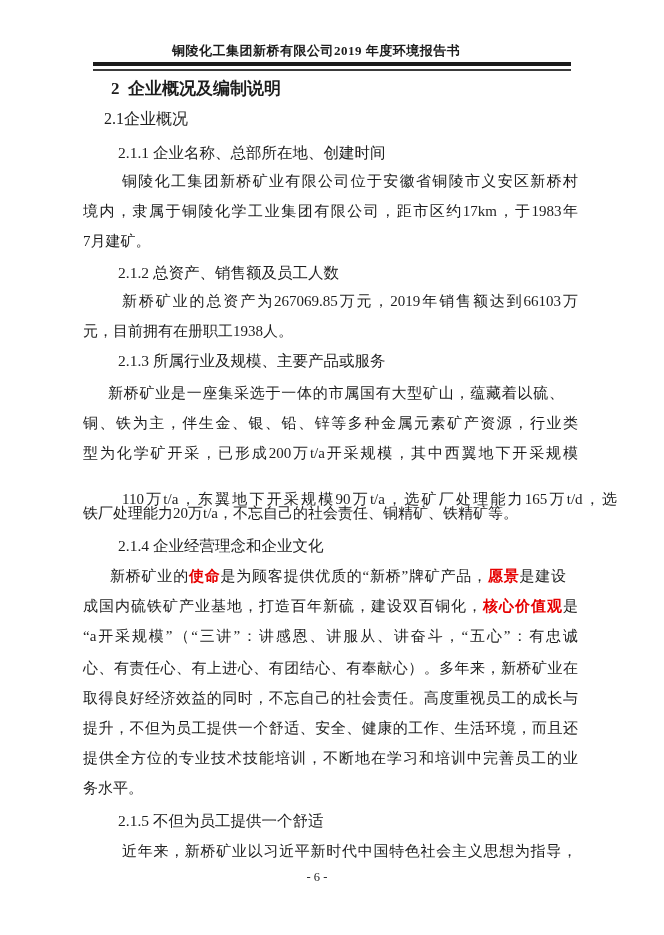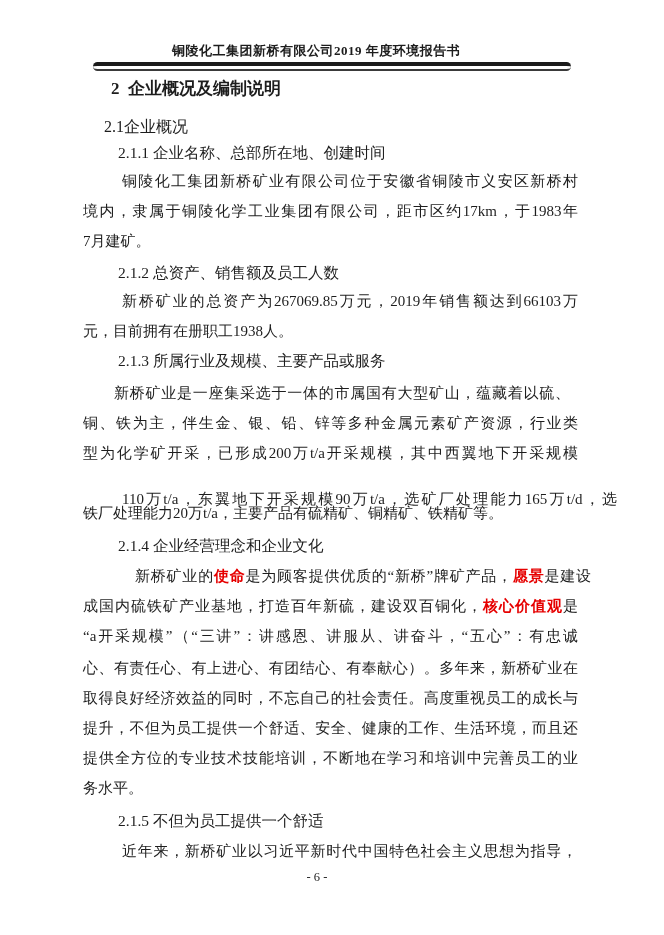--- a/index.html
+++ b/index.html
@@ -1,16 +1,16 @@
 <!DOCTYPE html>
 <html style="--red: #e60000; --ink: #1d1d1d; --paper: #ffffff;"><head>
 <meta charset="utf-8">
 <style>
   :root { --ink:#1d1d1d; --red:#e60000; --paper:#ffffff; }
-  * { margin:0; padding:0; box-sizing:border-box;border-radius:15px; }
+  * { margin:0; padding:0; box-sizing:border-box; }
   html,body { background:#fff; }
   .page {
     position:relative;
     width:664px; height:935px;
     background:var(--paper);
     overflow:hidden;
     font-family:"Liberation Serif","DejaVu Serif",serif;
     color:var(--ink);
   }
   .header-title {
@@ -35,21 +35,21 @@
   .fill {
     white-space:normal;
     text-align:justify;
     text-align-last:justify;
   }
   .h1 {
     font-size:17px;
     font-weight:bold;
     white-space:pre;
   }
-  .h2 { font-size:16px;margin-top:8px; }
+  .h2 { font-size:16px; }
   .h3 { font-size:15.5px; }
   .em { color:var(--red); font-weight:bold; }
   .footer-pagenum {
     position:absolute; top:870px; left:83px; width:468px;
     text-align:center;
     font-size:12.5px;
     white-space:pre;
   }
 </style>
 </head>
@@ -70,29 +70,29 @@
   <div class="line fill" style="top:196px;left:83px;width:495px;">境内，隶属于铜陵化学工业集团有限公司，距市区约17km，于1983年</div>
   <div class="line" style="top:226px;left:83px;">7月建矿。</div>
 
   <div class="line h3" style="top:258px;left:118px;">2.1.2 总资产、销售额及员工人数</div>
 
   <div class="line fill" style="top:286px;left:122px;width:456px;">新桥矿业的总资产为267069.85万元，2019年销售额达到66103万</div>
   <div class="line" style="top:316px;left:83px;">元，目前拥有在册职工1938人。</div>
 
   <div class="line h3" style="top:346px;left:118px;">2.1.3 所属行业及规模、主要产品或服务</div>
 
-  <div class="line fill" style="top:378px;left:114px;width:456px;">新桥矿业是一座集采选于一体的市属国有大型矿山，蕴藏着以硫、</div>
+  <div class="line fill" style="top:378px;left:108px;width:456px;">新桥矿业是一座集采选于一体的市属国有大型矿山，蕴藏着以硫、</div>
   <div class="line fill" style="top:408px;left:83px;width:495px;">铜、铁为主，伴生金、银、铅、锌等多种金属元素矿产资源，行业类</div>
   <div class="line fill" style="top:438px;left:83px;width:495px;">型为化学矿开采，已形成200万t/a开采规模，其中西翼地下开采规模</div>
   <div class="line fill" style="top:484px;left:83px;width:495px;margin-left:39px;">110万t/a，东翼地下开采规模90万t/a，选矿厂处理能力165万t/d，选</div>
-  <div class="line" style="top:498px;left:83px;">铁厂处理能力20万t/a，主要产品有硫精矿、铜精矿、铁精矿等。</div>
+  <div class="line" style="top:498px;left:83px;">铁厂处理能力20万t/a，不忘自己的社会责任、铜精矿、铁精矿等。</div>
 
   <div class="line h3" style="top:531px;left:118px;">2.1.4 企业经营理念和企业文化</div>
 
-  <div class="line fill" style="top:561px;left:135px;width:456px;">
+  <div class="line fill" style="top:561px;left:110px;width:456px;">
     <span>新桥矿业的</span><span class="em">使命</span><span>是为顾客提供优质的“新桥”牌矿产品，</span><span class="em">愿景</span><span>是建设</span>
   </div>
 
   <div class="line fill" style="top:591px;left:83px;width:495px;">
     <span>成国内硫铁矿产业基地，打造百年新硫，建设双百铜化，</span><span class="em">核心价值观</span><span>是</span>
   </div>
 
   <div class="line fill" style="top:621px;left:83px;width:495px;">“a开采规模”（“三讲”：讲感恩、讲服从、讲奋斗，“五心”：有忠诚</div>
   <div class="line fill" style="top:653px;left:83px;width:495px;">心、有责任心、有上进心、有团结心、有奉献心）。多年来，新桥矿业在</div>
   <div class="line fill" style="top:683px;left:83px;width:495px;">取得良好经济效益的同时，不忘自己的社会责任。高度重视员工的成长与</div>

